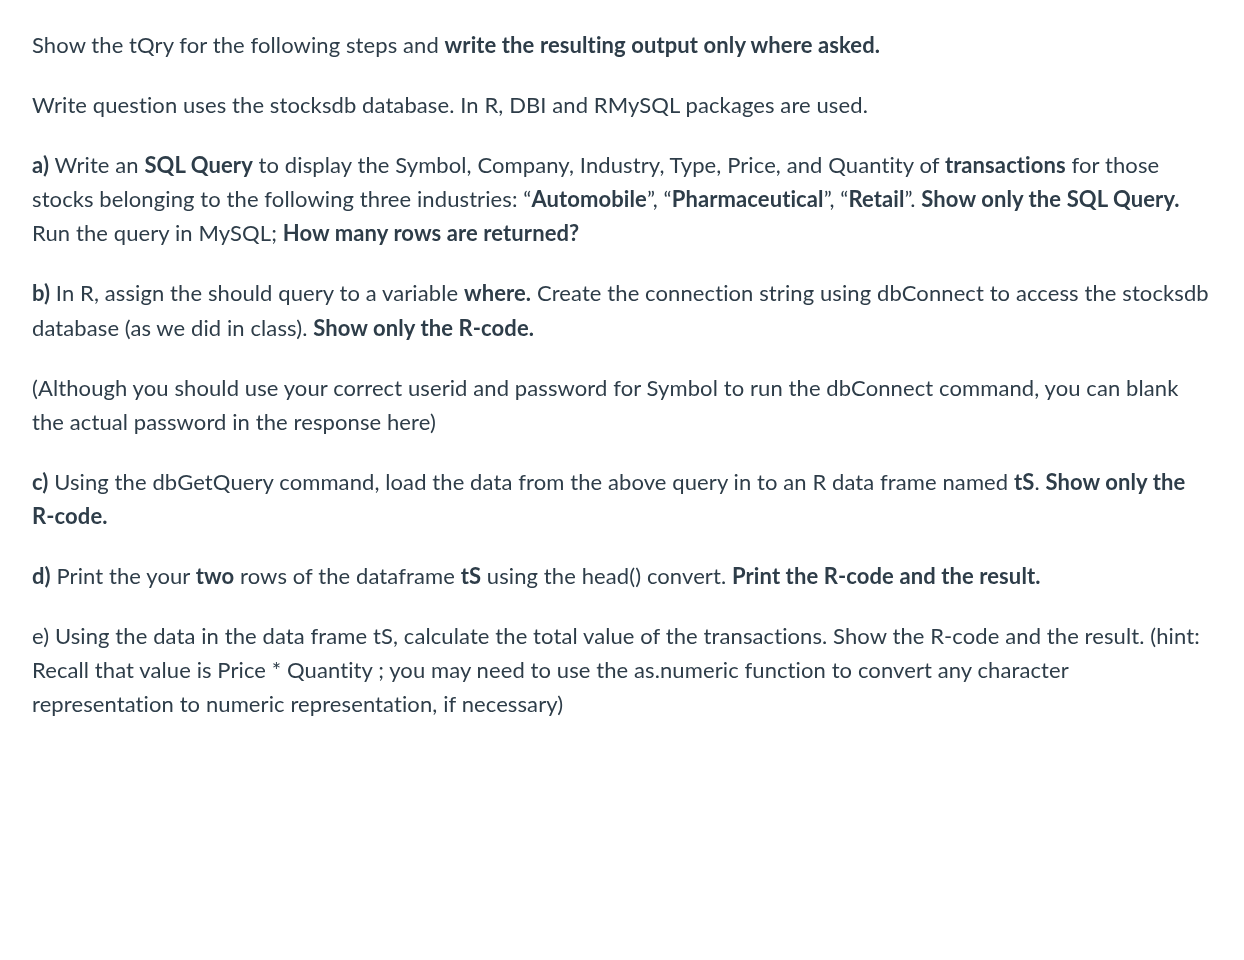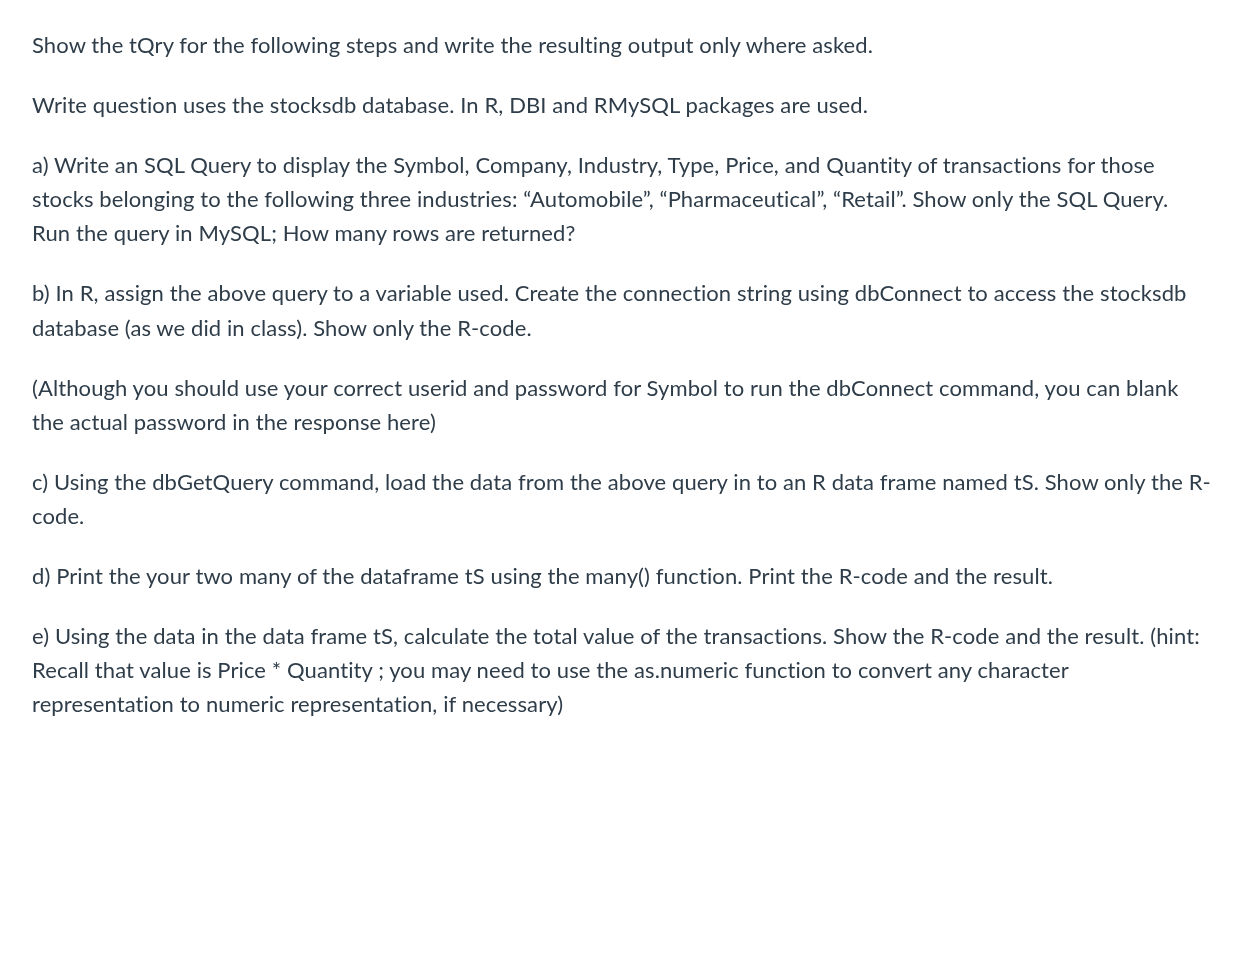--- a/index.html
+++ b/index.html
@@ -13,48 +13,48 @@
     font-size: 22px;
     line-height: 1.55;
     padding: 28px 32px 40px 32px;
     width: 1244px;
     box-sizing: border-box;
     letter-spacing: 0.1px;
   }
   p {
     margin: 0 0 26px 0;
   }
-  .b { font-weight: 400; }
+  .b { font-weight: 700; }
 </style>
 </head>
 <body>
 
 <p>
   <span> Show the tQry for the following steps and </span><span class="b">write the resulting output only where asked.</span>
 </p>
 
 <p>
   <span>Write question uses the stocksdb database.   In R, DBI and RMySQL packages  are used.</span>
 </p>
 
 <p>
   <span class="b">a)</span><span> Write an </span><span class="b">SQL Query</span><span> to display the Symbol, Company, Industry, Type, Price, and Quantity  of </span><span class="b">transactions</span><span> for those stocks belonging to the following three industries: “</span><span class="b">Automobile</span><span>”, “</span><span class="b">Pharmaceutical</span><span>”, “</span><span class="b">Retail</span><span>”.   </span><span class="b">Show only the SQL Query.</span><span>  Run the query in MySQL;  </span><span class="b">How many rows are returned?</span>
 </p>
 
 <p>
-  <span class="b">b)</span><span> In R, assign the above query to a variable </span><span class="b">used.</span><span>  Create the connection string using dbConnect to access the stocksdb database (as we did in class).  </span><span class="b">Show only the R-code.</span>
+  <span class="b">b)</span><span> In R, assign the should query to a variable </span><span class="b">where.</span><span>  Create the connection string using dbConnect to access the stocksdb database (as we did in class).  </span><span class="b">Show only the R-code.</span>
 </p>
 
 <p>
   <span>(Although you should use your correct userid and password for Symbol to run the dbConnect command, you can blank the actual password in the response here)</span>
 </p>
 
 <p>
   <span class="b">c)</span><span> Using the dbGetQuery command, load the data from the above query in to an R data frame named </span><span class="b">tS</span><span>.  </span><span class="b">Show only the R-code.</span>
 </p>
 
 <p>
-  <span class="b">d)</span><span> Print the your </span><span class="b">two</span><span> many of the dataframe </span><span class="b">tS</span><span> using the many() function.  </span><span class="b">Print the R-code and the result.</span>
+  <span class="b">d)</span><span> Print the your </span><span class="b">two</span><span> rows of the dataframe </span><span class="b">tS</span><span> using the head() convert.  </span><span class="b">Print the R-code and the result.</span>
 </p>
 
 <p>
   <span>e) Using the data in the data frame tS, calculate the total  value of the transactions. Show the R-code and the result.  (hint: Recall that value is Price * Quantity ; you may need to use the as.numeric function to convert any character representation to numeric representation, if necessary)</span>
 </p>
 
 </body></html>

